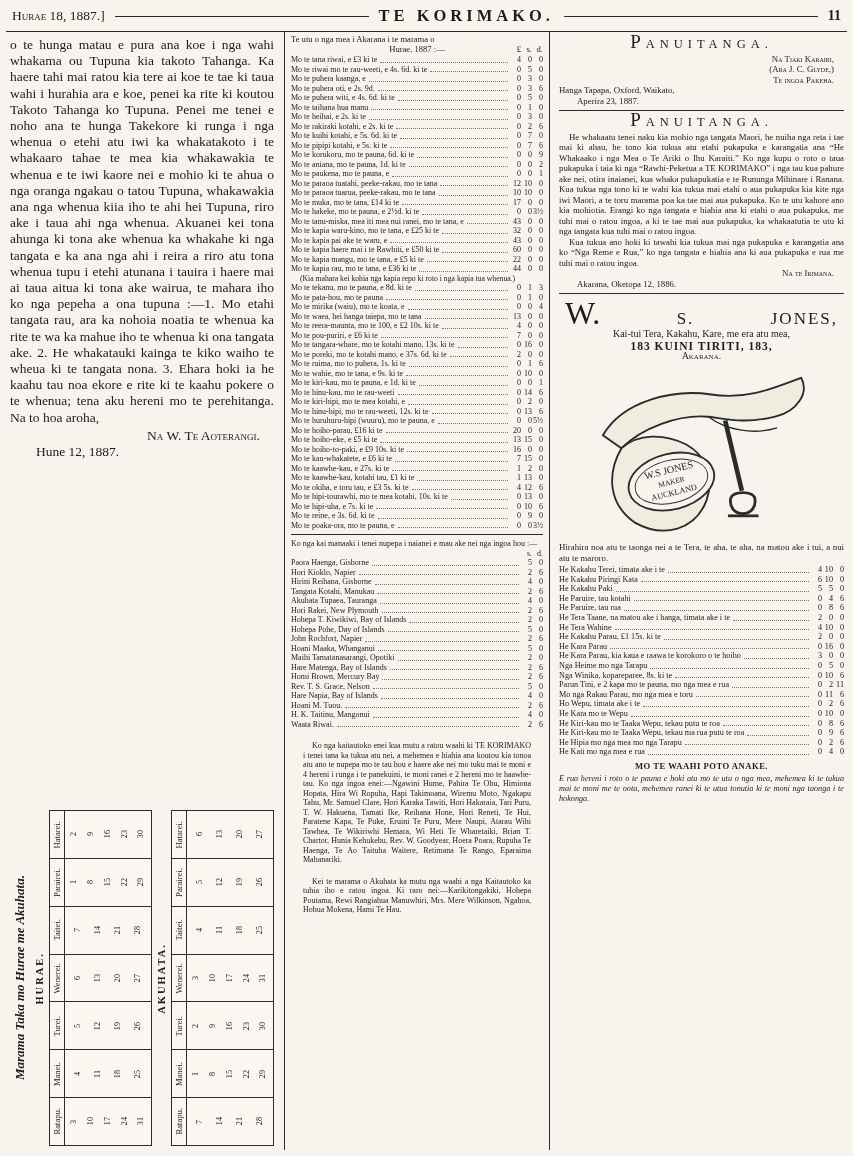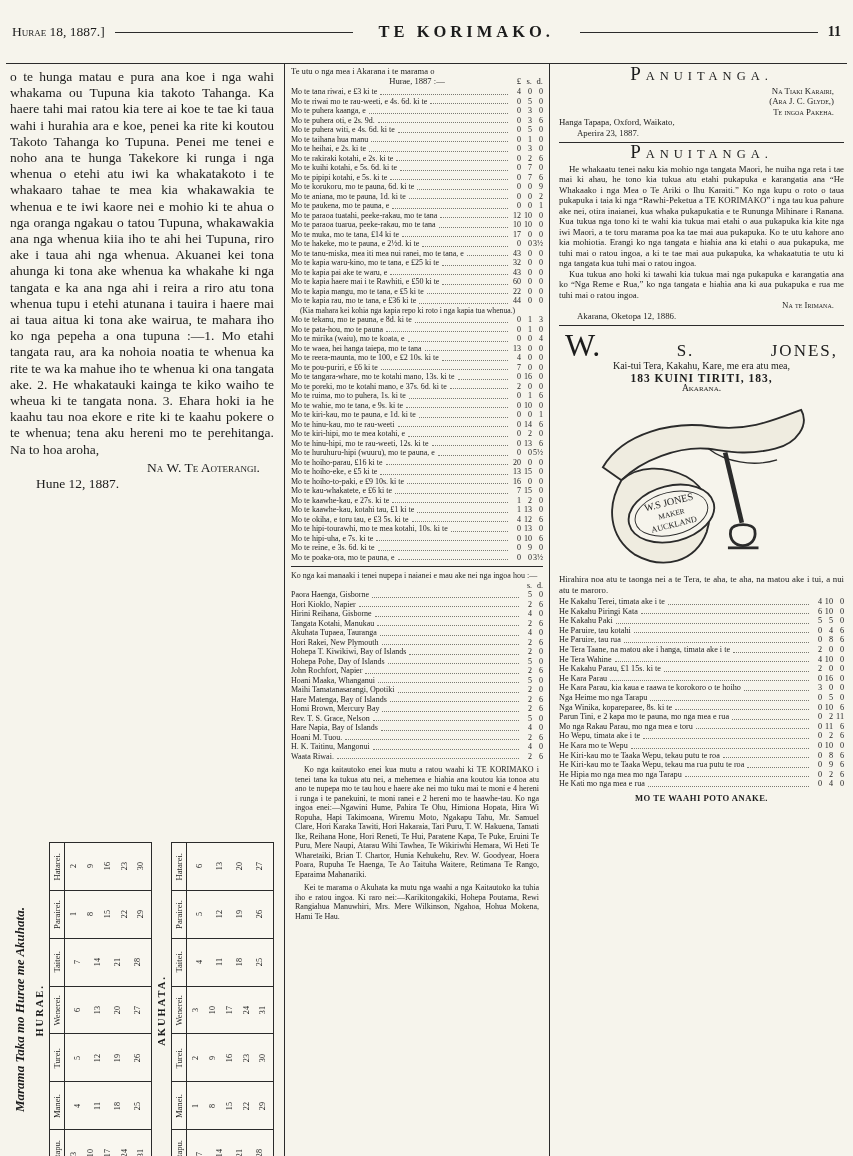--- a/index.html
+++ b/index.html
@@ -5,21 +5,21 @@
   html,body { margin:0; padding:0; background:#d9d6cc; }
   .page {
     position:relative; width:853px; height:1156px; margin:0 auto;
     background:#f6f4ec; color:#1c1c1c; overflow:hidden;
     font-family:"Liberation Serif","DejaVu Serif",serif;
   }
   
   .masthead { display:flex; align-items:center; padding:6px 12px 3px 12px; }
   .mh-date { font-variant:small-caps; font-size:13.5px; white-space:nowrap; }
   .mh-rule { flex:1; border-top:1px solid #2b2b2b; margin:0 10px; }
-  .mh-title { margin:16px; font-size:16.5px; font-weight:bold; letter-spacing:4px; white-space:nowrap; }
+  .mh-title { margin:0; font-size:16.5px; font-weight:bold; letter-spacing:4px; white-space:nowrap; }
   .mh-page { font-size:14px; font-weight:bold; white-space:nowrap; }
   .head-rule { border:none; border-top:1.4px solid #2b2b2b; margin:2px 6px 0 6px; }
   
   .cols { display:flex; height:1118px; align-items:stretch; }
   .col { overflow:hidden; }
   .col-left { width:264px; padding:5px 10px 4px 10px; display:flex; flex-direction:column;
               font-size:13.5px; line-height:16.2px; }
   .col-mid  { width:252px; padding:3px 6px; border-left:1px solid #2b2b2b; border-right:1px solid #2b2b2b;
               font-size:8px; line-height:9.5px; }
   .col-right{ flex:1; padding:3px 9px; font-size:8.8px; line-height:10.5px; }
@@ -49,21 +49,21 @@
   .pl-head2 .pamt { position:absolute; right:0; bottom:0; }
   .prow { display:flex; align-items:flex-end; }
   .plab { text-align:left; }
   .prow.pnote .plab { padding-left:9px; font-size:7.7px; }
   .pdots { flex:1; min-width:7px; border-bottom:1px dotted #7a7a72; margin:0 2px 2px 3px; }
   .pamt { display:flex; flex:none; }
   .pc { display:block; text-align:right; }
   .rule { border:none; border-top:1px solid #2b2b2b; margin:4px 0; }
   .sup-intro { text-align:justify; }
   .sup-cols { display:flex; justify-content:flex-end; }
-  .prose-small p { margin:4px; text-align:justify; text-indent:9px; }
+  .prose-small p { margin:12px; text-align:justify; text-indent:9px; }
   .prose-small { margin-top:3px; }
   
   .notice-head { text-align:center; letter-spacing:5px; font-size:12.5px; margin:2px 0 4px 0; font-weight:normal; }
   .notice-head::first-letter { font-size:19px; }
   .notice p { margin:0; text-align:justify; text-indent:10px; }
   .sigline { text-align:right; font-variant:small-caps; padding-right:10px; }
   .dateline div { text-align:left; }
   .dateline div:last-child { padding-left:18px; }
   .ad-name { display:flex; align-items:baseline; justify-content:space-between; padding:0 6px; margin-top:2px; }
   .ad-w { font-size:32px; line-height:30px; }
@@ -1135,17 +1135,18 @@
               <span class="plab">He Kati mo nga mea e rua</span>
               <span class="pdots"></span>
               <span class="pamt">
                 <span class="pc" style="width: 11px;">0</span>
                 <span class="pc" style="width: 11px;">4</span>
                 <span class="pc" style="width: 11px;">0</span>
               </span>
             </div>
           </div>
         <div class="ad-footer">MO TE WAAHI POTO ANAKE.</div>
+        <p class="fine-italic">E rua hereni i roto o te pauna e hoki atu mo te utu o nga mea, mehemea ki te tukua mai te moni me te oota, mehemea ranei ki te utua tonutia ki te moni nga taonga i te hokonga.</p>
       </div>
 
     </section>
   </main>
 </div>
 
 </body></html>

